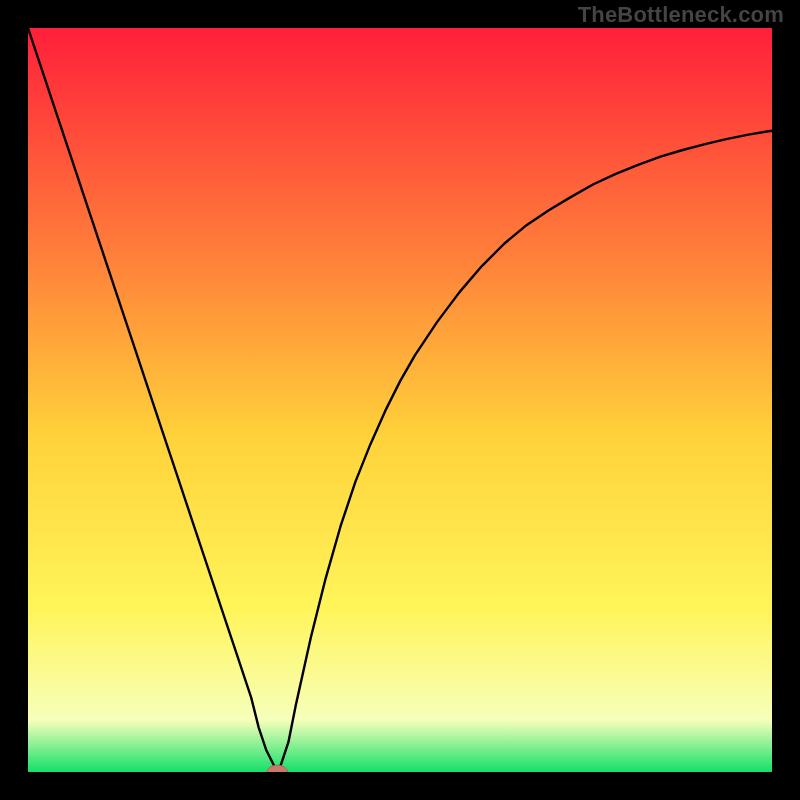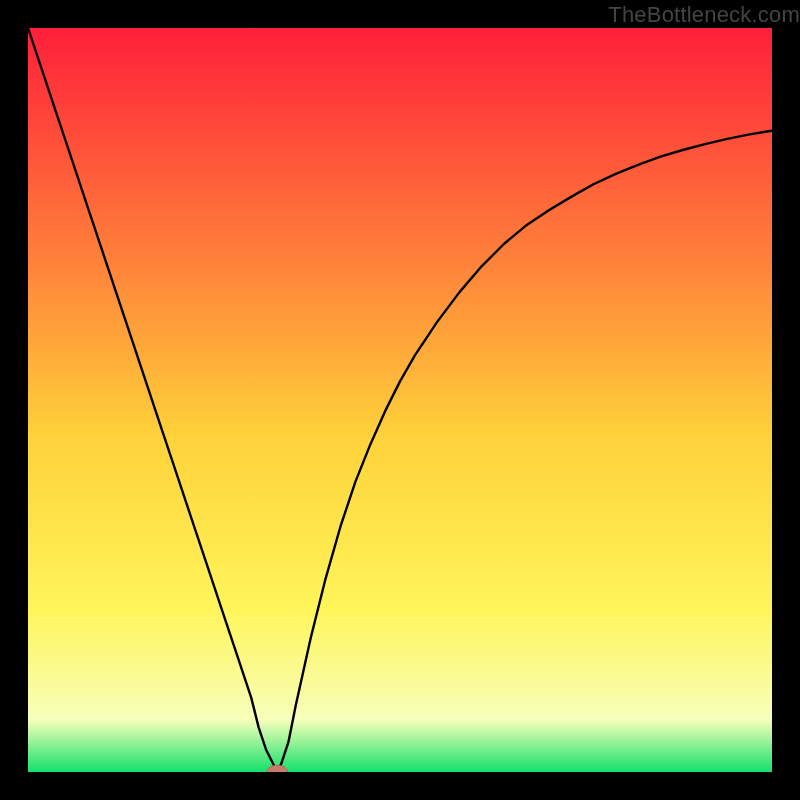--- a/index.html
+++ b/index.html
@@ -13,24 +13,24 @@
   }
   .frame {
     position: relative;
     width: 800px;
     height: 800px;
     background: #000;
   }
   .watermark {
     position: absolute;
     top: 2px;
-    right: 0;
+    right: 16px;
     color: #444;
     font-size: 22px;
-    font-weight: 400;
+    font-weight: 700;
     letter-spacing: 0.2px;
     z-index: 10;
     user-select: none;
   }
   .plot-wrap {
     position: absolute;
     left: 28px;
     top: 28px;
     width: 744px;
     height: 744px;

